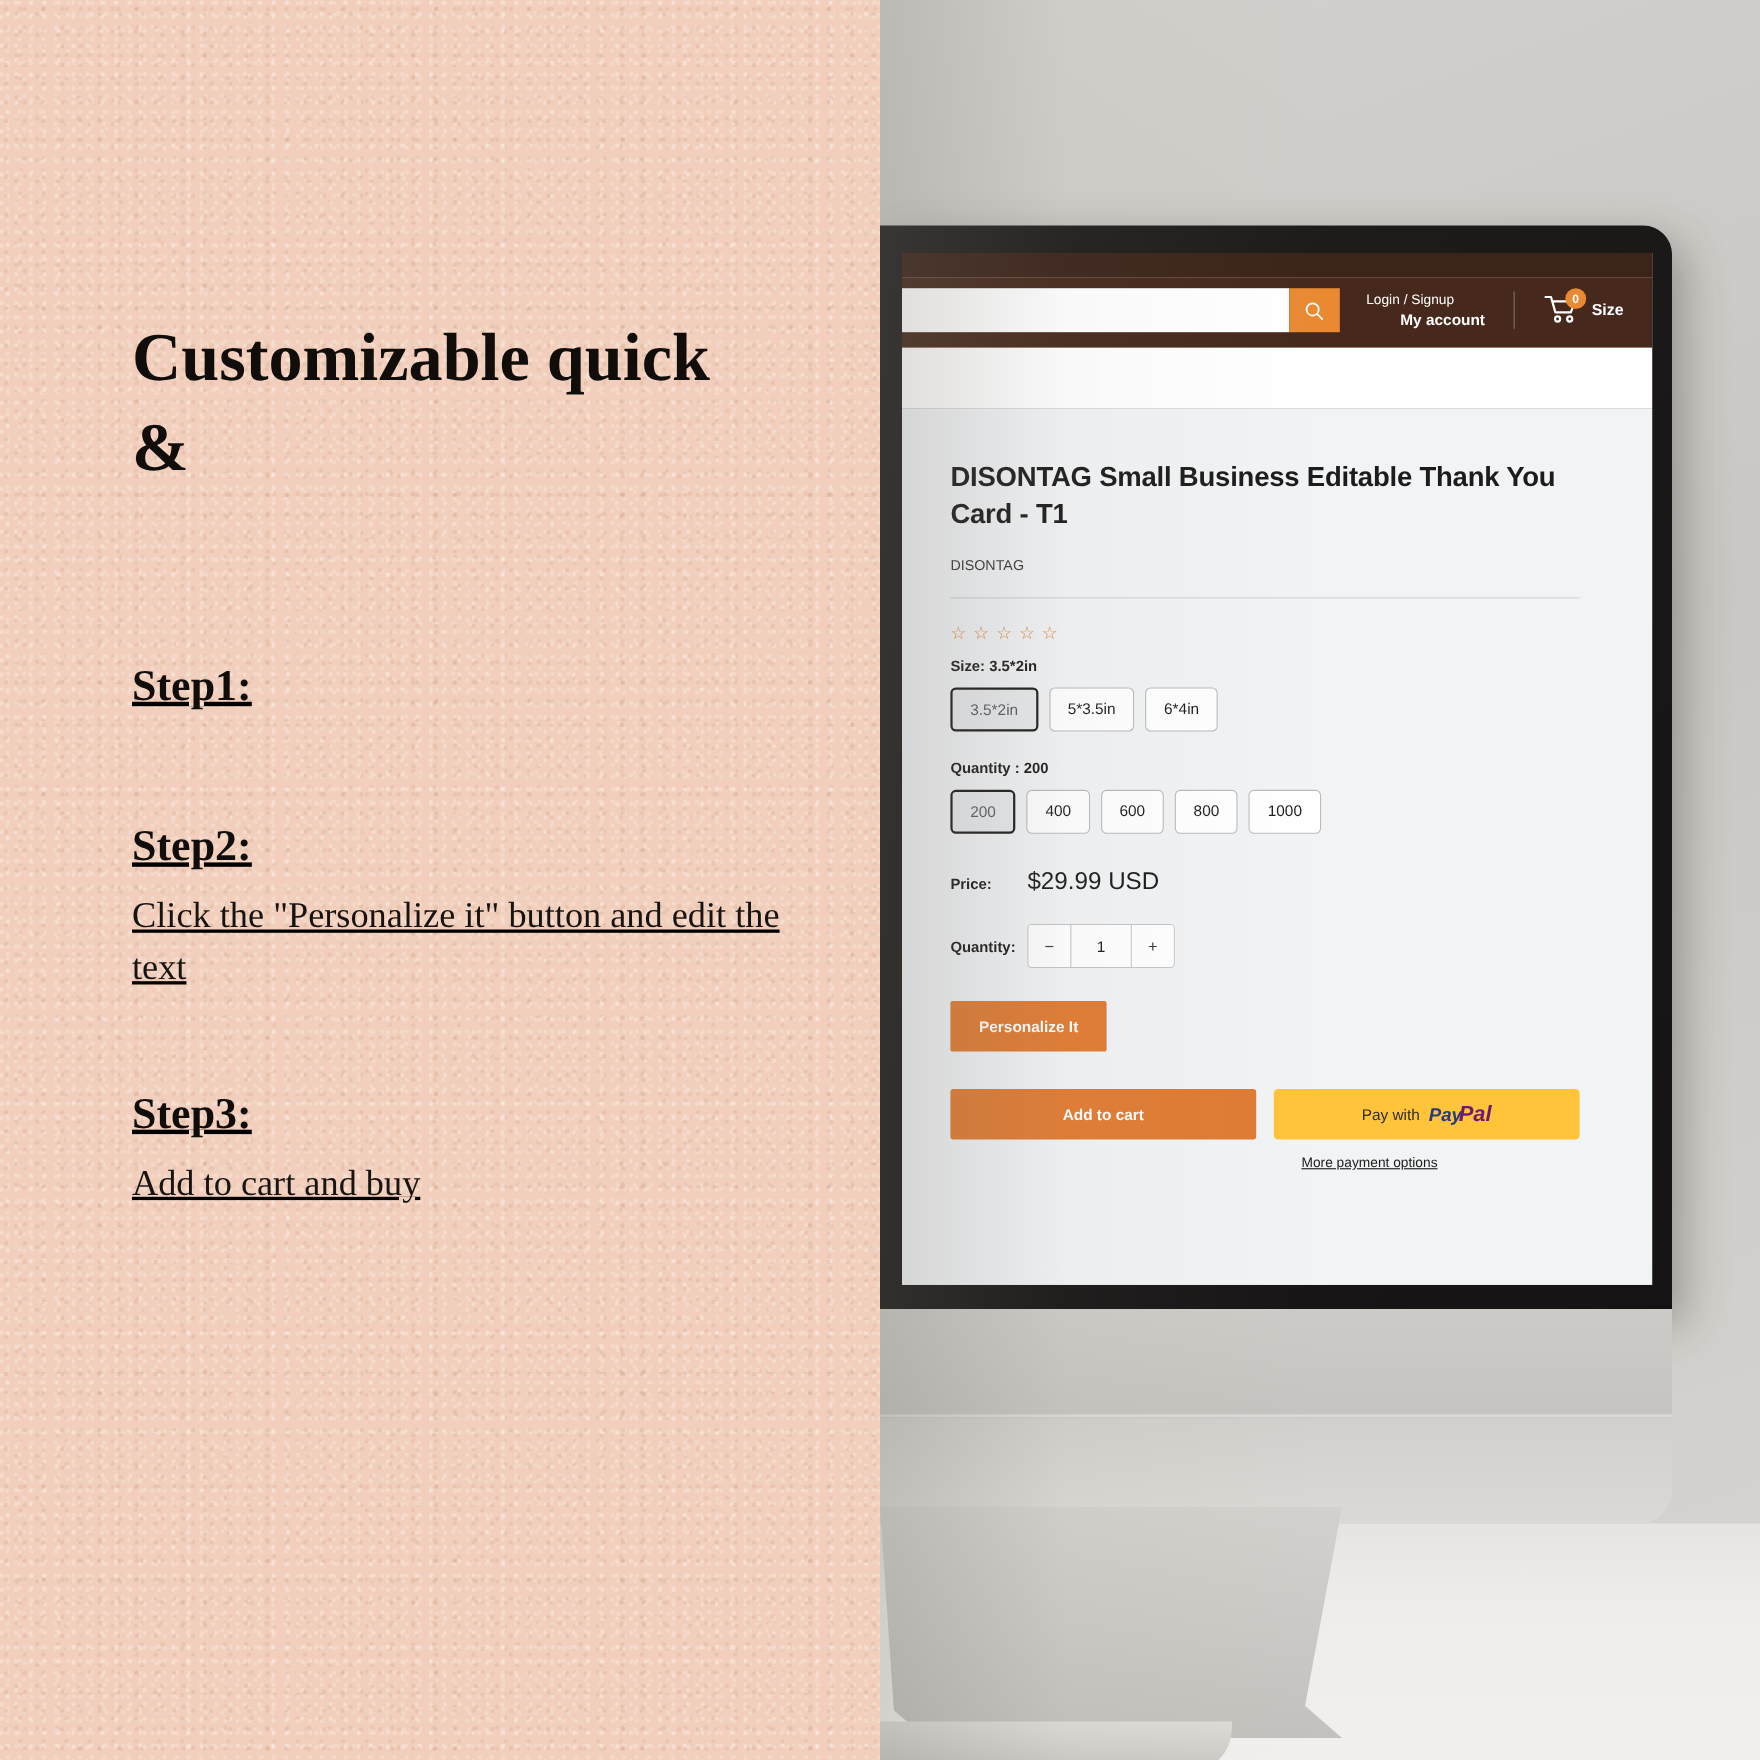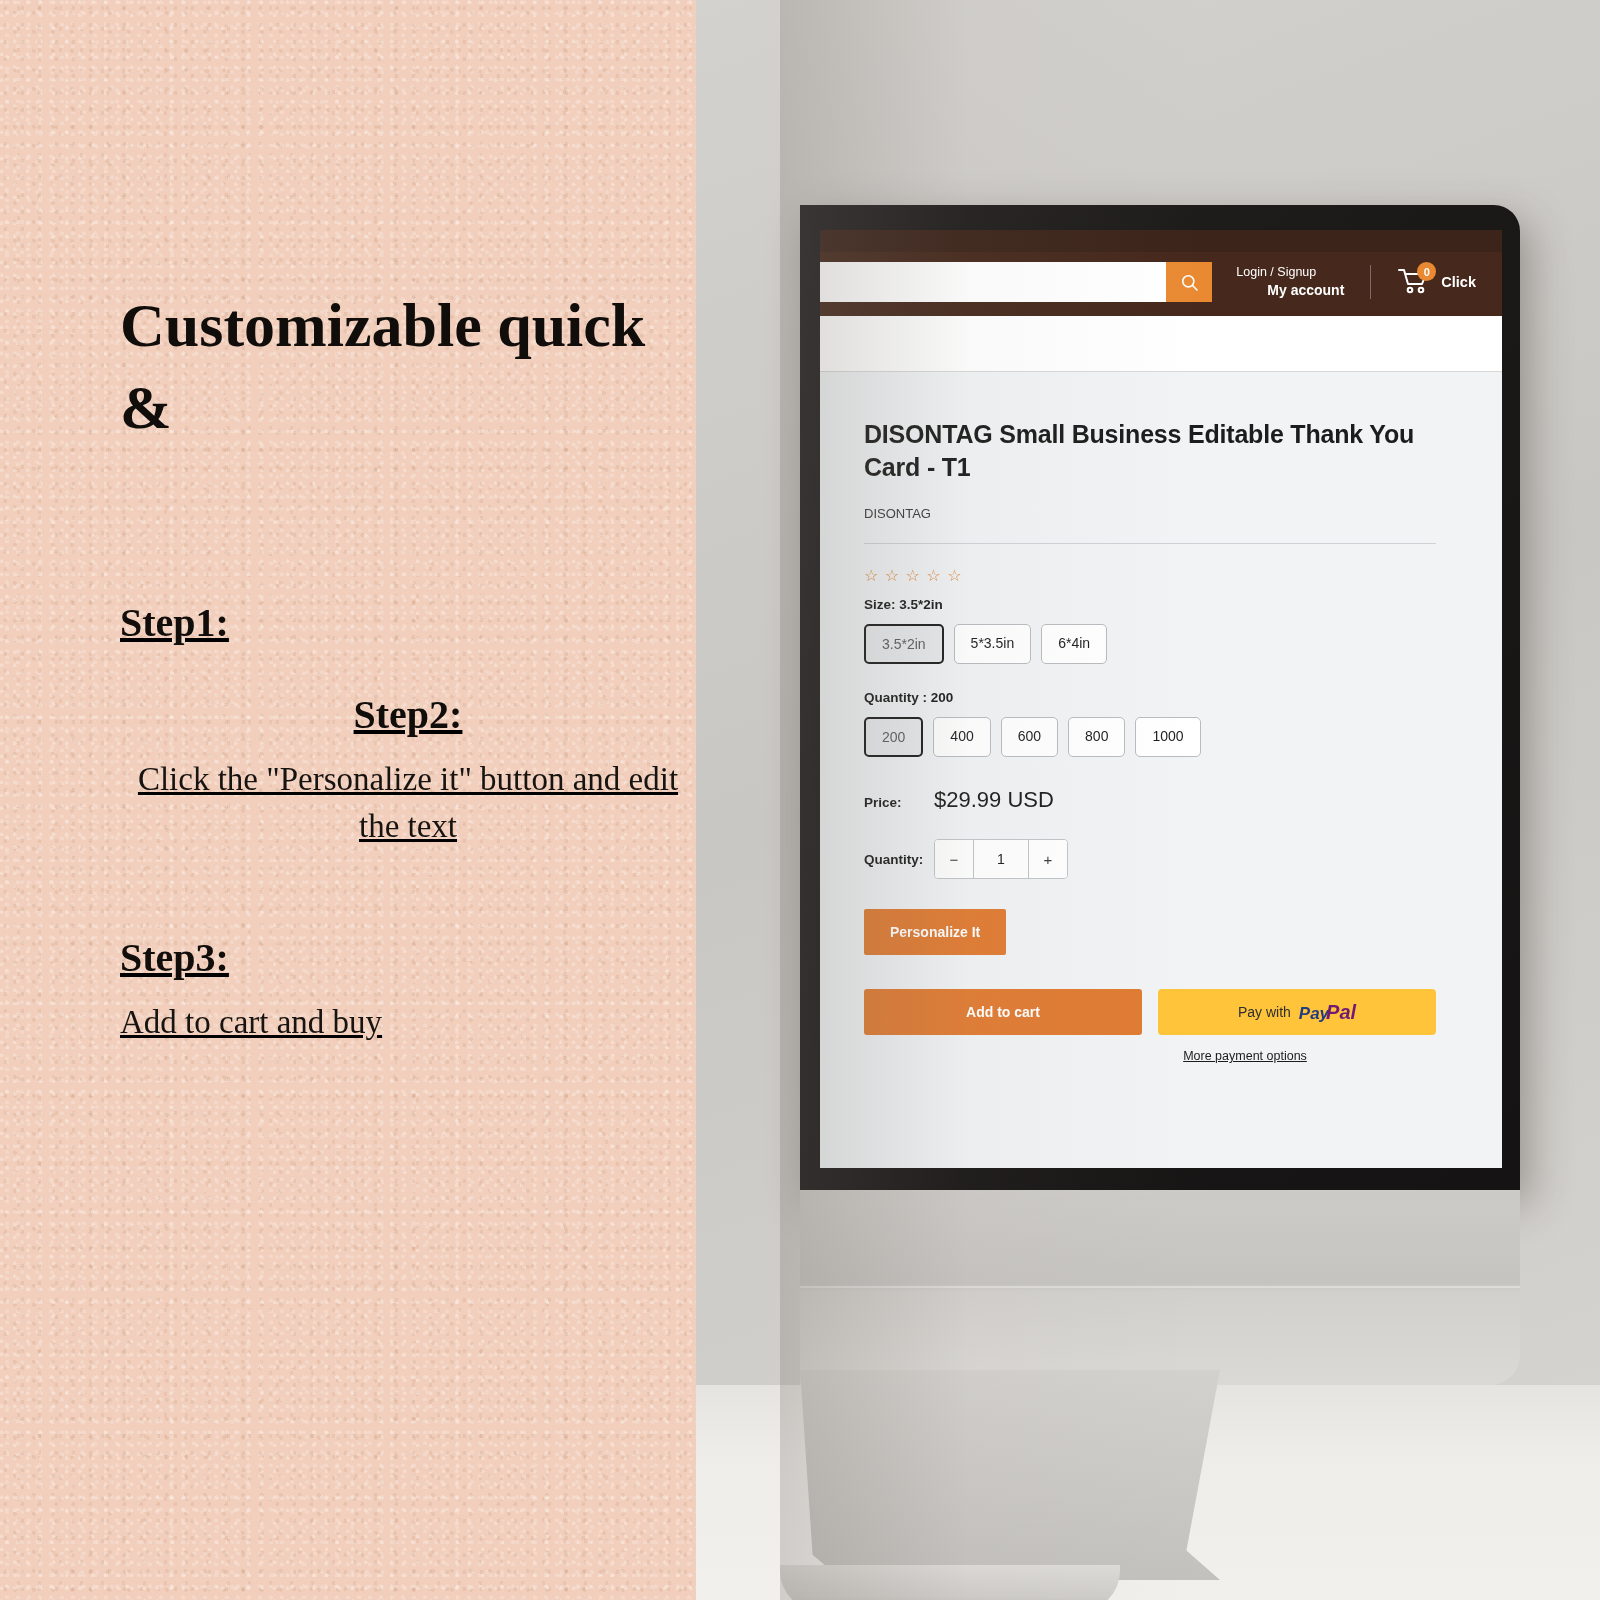--- a/index.html
+++ b/index.html
@@ -170,21 +170,21 @@
   .pp-pal { font-size: 20px; font-weight: 700; color: #701a75; font-style: italic; margin-left: -3px; }
   .more-pay {
     width: 572px; text-align: center; margin-top: 14px;
     font-size: 12.5px; color: #1c1c1c; text-decoration: underline; cursor: pointer;
     padding-left: 190px;
   }
 
   
   .left-panel {
     position: absolute; left: 0; top: 0;
-    width: 696px; height: 1600px;
+    width: 800px; height: 1600px;
     background-color: #f1cfbc;
     overflow: hidden;
   }
   .left-panel::before {
     content: ""; position: absolute; inset: 0;
     background-image:
       radial-gradient(circle at 12% 18%, rgba(255,255,255,.30) 0 2px, transparent 2px),
       radial-gradient(circle at 32% 48%, rgba(190,140,110,.22) 0 2px, transparent 2px),
       radial-gradient(circle at 62% 22%, rgba(255,255,255,.26) 0 2px, transparent 2px),
       radial-gradient(circle at 78% 68%, rgba(190,140,110,.20) 0 2px, transparent 2px),
@@ -205,21 +205,21 @@
   .step-title {
     font-family: "Liberation Serif", serif;
     font-weight: 700; color: #100d0b; font-size: 40px;
   }
   .step-body {
     font-family: "Liberation Serif", serif;
     font-weight: 400; color: #171310; font-size: 33px;
     line-height: 1.42; margin-top: 18px; max-width: 610px;
   }
   .s1 { margin-top: 150px; }
-  .s2 { margin-top: 45px; text-align: center; }
+  .s2 { margin-top: 99px; }
   .s3 { margin-top: 85px; }
 </style>
 </head>
 <body>
 
 <div class="scene">
   <div class="wall"></div>
   <div class="desk"></div>
 
   <div class="imac">
@@ -252,21 +252,21 @@
 
         <div class="cart-block">
           <div class="cart-icon-wrap">
             <svg width="34" height="28" viewBox="0 0 34 28" fill="none" stroke="#ffffff" stroke-width="2" stroke-linecap="round" stroke-linejoin="round">
               <path d="M2 3 h5 l4 14 h14 l4 -10 h-20"></path>
               <circle cx="13" cy="23" r="2.3"></circle>
               <circle cx="24" cy="23" r="2.3"></circle>
             </svg>
             <span class="cart-badge">0</span>
           </div>
-          <span class="cart-label">Click</span>
+          <span class="cart-label">Size</span>
         </div>
       </div>
 
       <div class="nav-strip"></div>
 
       <div class="product-panel">
 
         <h1 class="product-title">DISONTAG Small Business Editable Thank You Card - T1</h1>
 
         <div class="product-vendor">DISONTAG</div>

